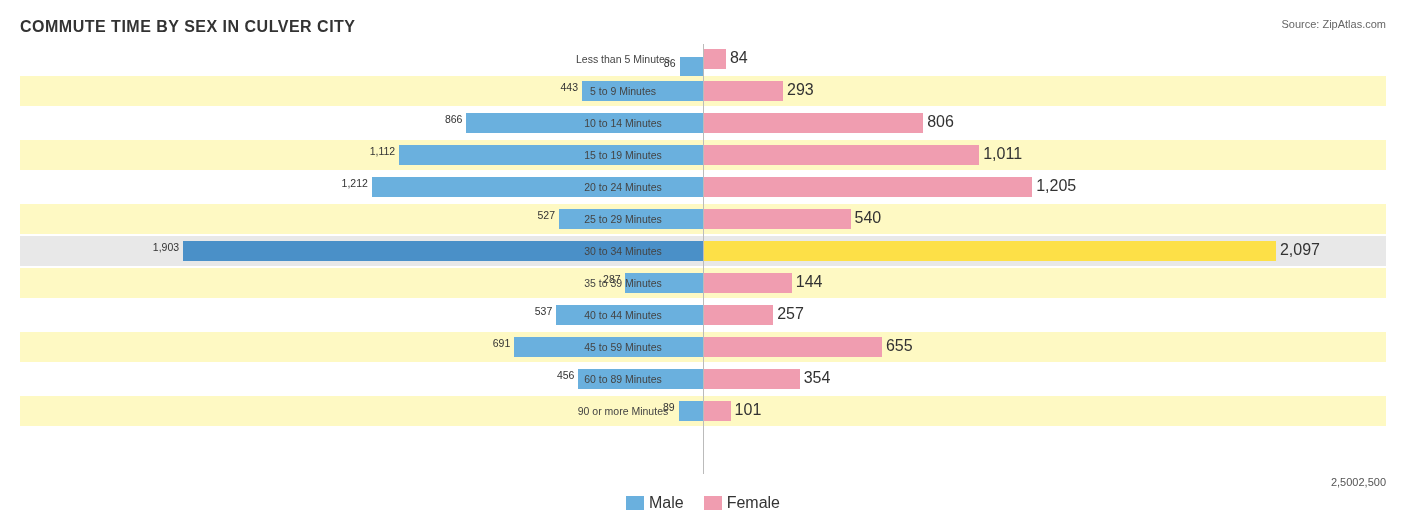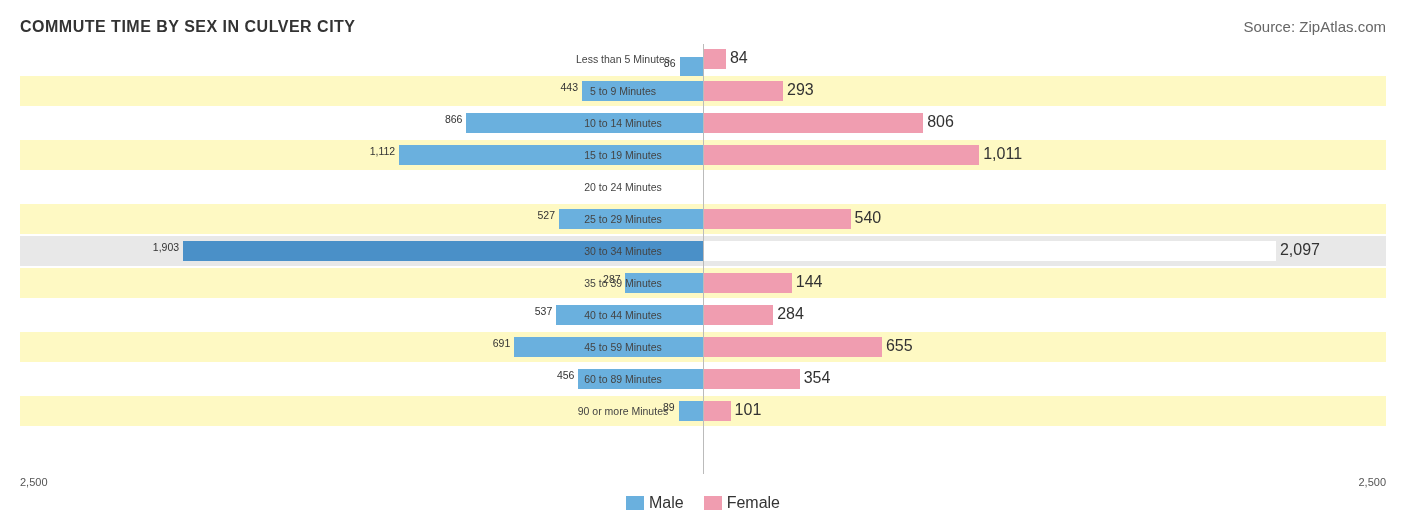--- a/index.html
+++ b/index.html
@@ -22,21 +22,21 @@
       font-weight: bold;
       color: #333;
       text-transform: uppercase;
       letter-spacing: 0.5px;
       margin-bottom: 8px;
     }
     .source-text {
       position: absolute;
       top: 18px;
       right: 20px;
-      font-size: 15px;
+      font-size: 11px;
       color: #666;
     }
     .chart-area {
       position: relative;
       width: 100%;
       height: 430px;
     }
     .bar-row {
       display: flex;
       align-items: center;
@@ -107,21 +107,21 @@
     .val-female {
       position: absolute;
       left: 100%;
       padding-left: 4px;
       font-size: 16px;
       color: #333;
       white-space: nowrap;
     }
     
     .bar-male.hl { background: #4a90c8; }
-    .bar-female.hl { background: #ffffff; }
+    .bar-female.hl { background: #fde047; }
 
     .axis-line {
       position: absolute;
       left: 50%;
       top: 0;
       bottom: 0;
       width: 1px;
       background: #bbb;
       z-index: 1;
     }
@@ -140,21 +140,21 @@
       color: #333;
     }
     .legend-box {
       width: 18px;
       height: 14px;
     }
     .legend-box.male { background: #6ab0de; }
     .legend-box.female { background: #f09db0; }
     .bottom-labels {
       display: flex;
-      justify-content: space-between;
+      justify-content: flex-end;
       font-size: 11px;
       color: #555;
       margin-top: 2px;
     }
     .row-bg-alt {
       background: #fef9c3;
     }
     .row-bg-hl {
       background: #e8e8e8;
     }
@@ -222,20 +222,32 @@
           </div>
           <div class="right-section">
             <div class="bar-female" style="width: 40.44%;">
               <span class="val-female">1,011</span>
             </div>
           </div>
         </div>
         <div class="label-center">15 to 19 Minutes</div>
       </div>
       <div class="bar-row">
+        <div class="bar-row-inner">
+          <div class="left-section">
+            <div class="bar-male" style="width: 48.48%;">
+              <span class="val-male">1,212</span>
+            </div>
+          </div>
+          <div class="right-section">
+            <div class="bar-female" style="width: 48.2%;">
+              <span class="val-female">1,205</span>
+            </div>
+          </div>
+        </div>
         <div class="label-center">20 to 24 Minutes</div>
       </div>
       <div class="bar-row row-bg-alt">
         <div class="bar-row-inner">
           <div class="left-section">
             <div class="bar-male" style="width: 21.08%;">
               <span class="val-male">527</span>
             </div>
           </div>
           <div class="right-section">
@@ -278,21 +290,21 @@
       </div>
       <div class="bar-row">
         <div class="bar-row-inner">
           <div class="left-section">
             <div class="bar-male" style="width: 21.48%;">
               <span class="val-male">537</span>
             </div>
           </div>
           <div class="right-section">
             <div class="bar-female" style="width: 10.28%;">
-              <span class="val-female">284</span>
+              <span class="val-female">257</span>
             </div>
           </div>
         </div>
         <div class="label-center">40 to 44 Minutes</div>
       </div>
       <div class="bar-row row-bg-alt">
         <div class="bar-row-inner">
           <div class="left-section">
             <div class="bar-male" style="width: 27.64%;">
               <span class="val-male">691</span>

